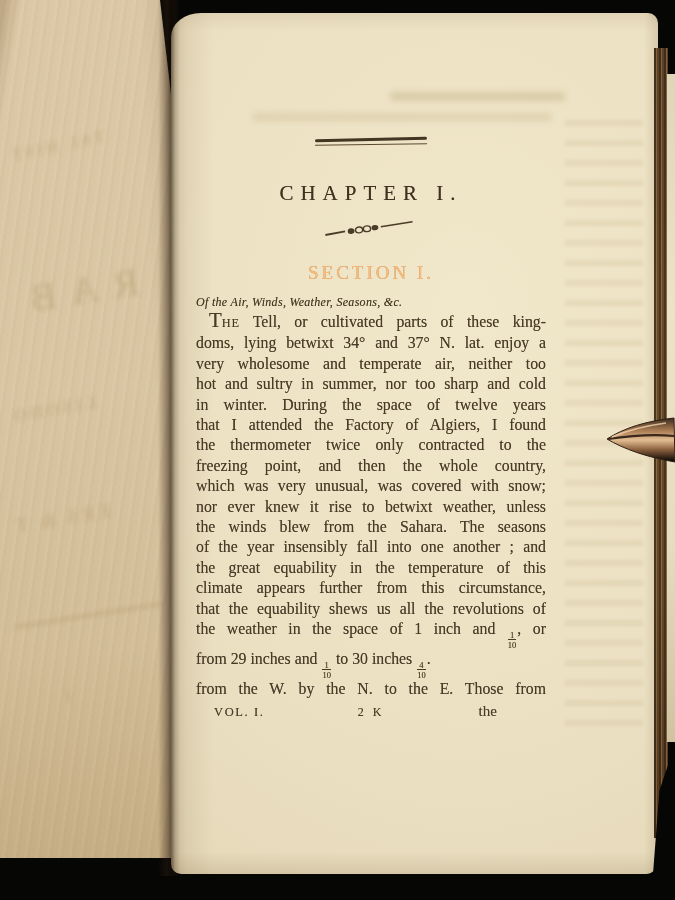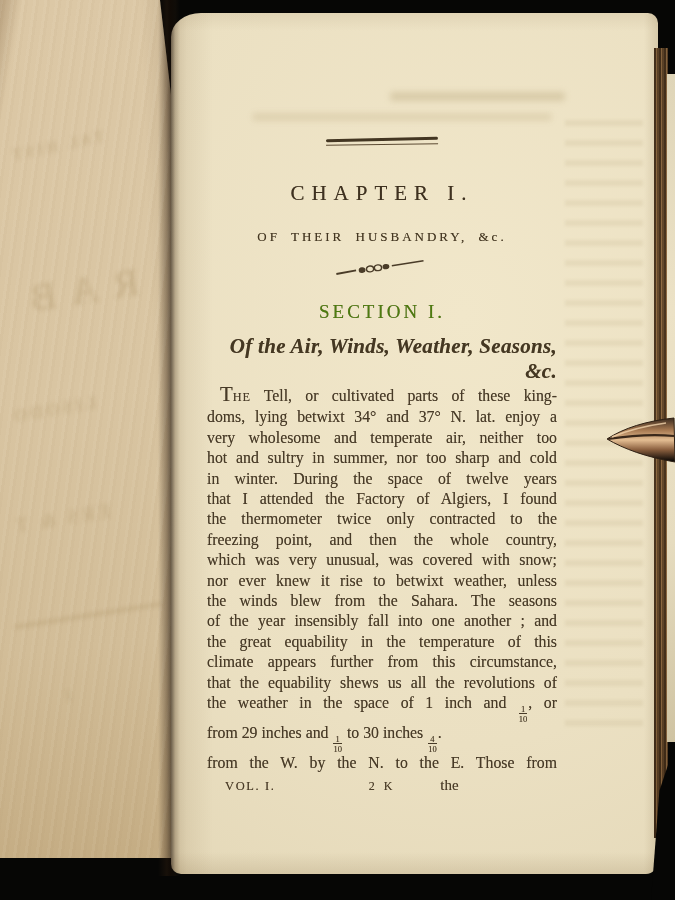--- a/index.html
+++ b/index.html
@@ -66,45 +66,45 @@
     background:linear-gradient(180deg,#dfd5b8 0%,#ece2c6 35%,#e6dcbf 70%,#cfc3a2 100%);
   }
   .corner-notch{
     position:absolute;right:0;top:744px;width:24px;height:156px;background:#060605;z-index:4;
     clip-path:polygon(100% 0,35% 30%,0 100%,100% 100%);
   }
   
   .clip{position:absolute;left:606px;top:413px;width:69px;height:53px;z-index:7;}
   
   .text-col{
-    position:absolute;left:207px;top:130px;width:350px;z-index:4;
+    position:absolute;left:196px;top:130px;width:350px;z-index:4;
     color:#473a27;text-shadow:0 0 .5px rgba(70,55,35,.55);
   }
   .rule-wrap{width:112px;margin:8px auto 0 auto;transform:rotate(-1.2deg);}
   .rule-thick{height:3.4px;background:#433622;border-radius:2px;}
   .rule-thin{height:1.2px;background:#5c4b33;margin-top:2.4px;transform:rotate(.5deg);}
   .chapter{margin:36px 0 0 0;text-align:center;font-weight:normal;font-size:21px;letter-spacing:7px;color:#3e3120;}
   .chapsub{margin:23px 0 0 0;text-align:center;font-weight:normal;font-size:13px;letter-spacing:3px;word-spacing:5px;color:#443722;}
   .ornament{display:block;margin:16px auto 0 auto;transform:rotate(-5deg);}
-  .section{margin:26px 0 0 0;text-align:center;font-weight:normal;font-size:19px;letter-spacing:3px;color:#4d7c0f;}
-  .secsub{margin:11px 0 0 0;text-align:right;font-weight:bold;font-size:21px;font-style:italic;letter-spacing:.3px;color:#443722;}
+  .section{margin:26px 0 0 0;text-align:center;font-weight:normal;font-size:19px;letter-spacing:3px;color:#fdba74;}
+  .secsub{margin:11px 0 0 0;text-align:left;font-weight:normal;font-size:12px;font-style:italic;letter-spacing:.3px;color:#443722;}
   .body{font-size:15.8px;line-height:20.4px;}
   .para{margin:0;}
   .line{text-align:justify;text-align-last:justify;}
   .line.endline{text-align-last:left;}
   .line.indent{text-indent:13px;}
   .lead-cap{font-size:1.32em;line-height:1;}
   .sc{font-size:.78em;letter-spacing:.8px;}
   .it{font-style:italic;}
   .vfrac{display:inline-flex;flex-direction:column;align-items:center;vertical-align:-3.5px;line-height:1;font-size:8.5px;margin:0 1px;}
   .vfrac .den{border-top:1px solid currentColor;padding-top:.5px;}
   .footer{display:grid;grid-template-columns:1fr 1fr 1fr;align-items:baseline;margin-top:4px;font-size:14px;color:#4a3c28;}
   .vol{text-align:left;margin-left:18px;font-size:12.5px;letter-spacing:1.6px;}
   .sig{text-align:center;letter-spacing:3px;font-size:12px;}
-  .catch{text-align:left;margin-right:0;font-size:15px;}
+  .catch{text-align:center;margin-right:0;font-size:15px;}
 </style>
 </head>
 <body>
 
 <div class="stage">
 
   <div class="left-page">
     <div class="texture"></div>
     <div class="ghost-rule"></div>
     <div id="ghost-container">
@@ -146,21 +146,20 @@
     </svg>
   </div>
 
   <div class="text-col">
     <div class="rule-wrap">
       <div class="rule-thick"></div>
       <div class="rule-thin"></div>
     </div>
 
     <h1 class="chapter">CHAPTER I.</h1>
-    <h2 class="chapsub">OF THEIR HUSBANDRY, &amp;c.</h2>
 
     <svg class="ornament" width="96" height="14" viewBox="0 0 96 14">
       <path d="M2,9 L22,7" stroke="#4a3c28" stroke-width="1.8" fill="none"></path>
       <ellipse cx="28" cy="7.4" rx="3.4" ry="2.8" fill="#4a3c28"></ellipse>
       <ellipse cx="36" cy="6.9" rx="3.6" ry="2.9" fill="none" stroke="#4a3c28" stroke-width="1.4"></ellipse>
       <ellipse cx="44" cy="6.4" rx="3.6" ry="2.9" fill="none" stroke="#4a3c28" stroke-width="1.4"></ellipse>
       <ellipse cx="52" cy="6.0" rx="3.4" ry="2.7" fill="#4a3c28"></ellipse>
       <path d="M58,5.6 L90,3.4" stroke="#4a3c28" stroke-width="1.6" fill="none"></path>
     </svg>
 

